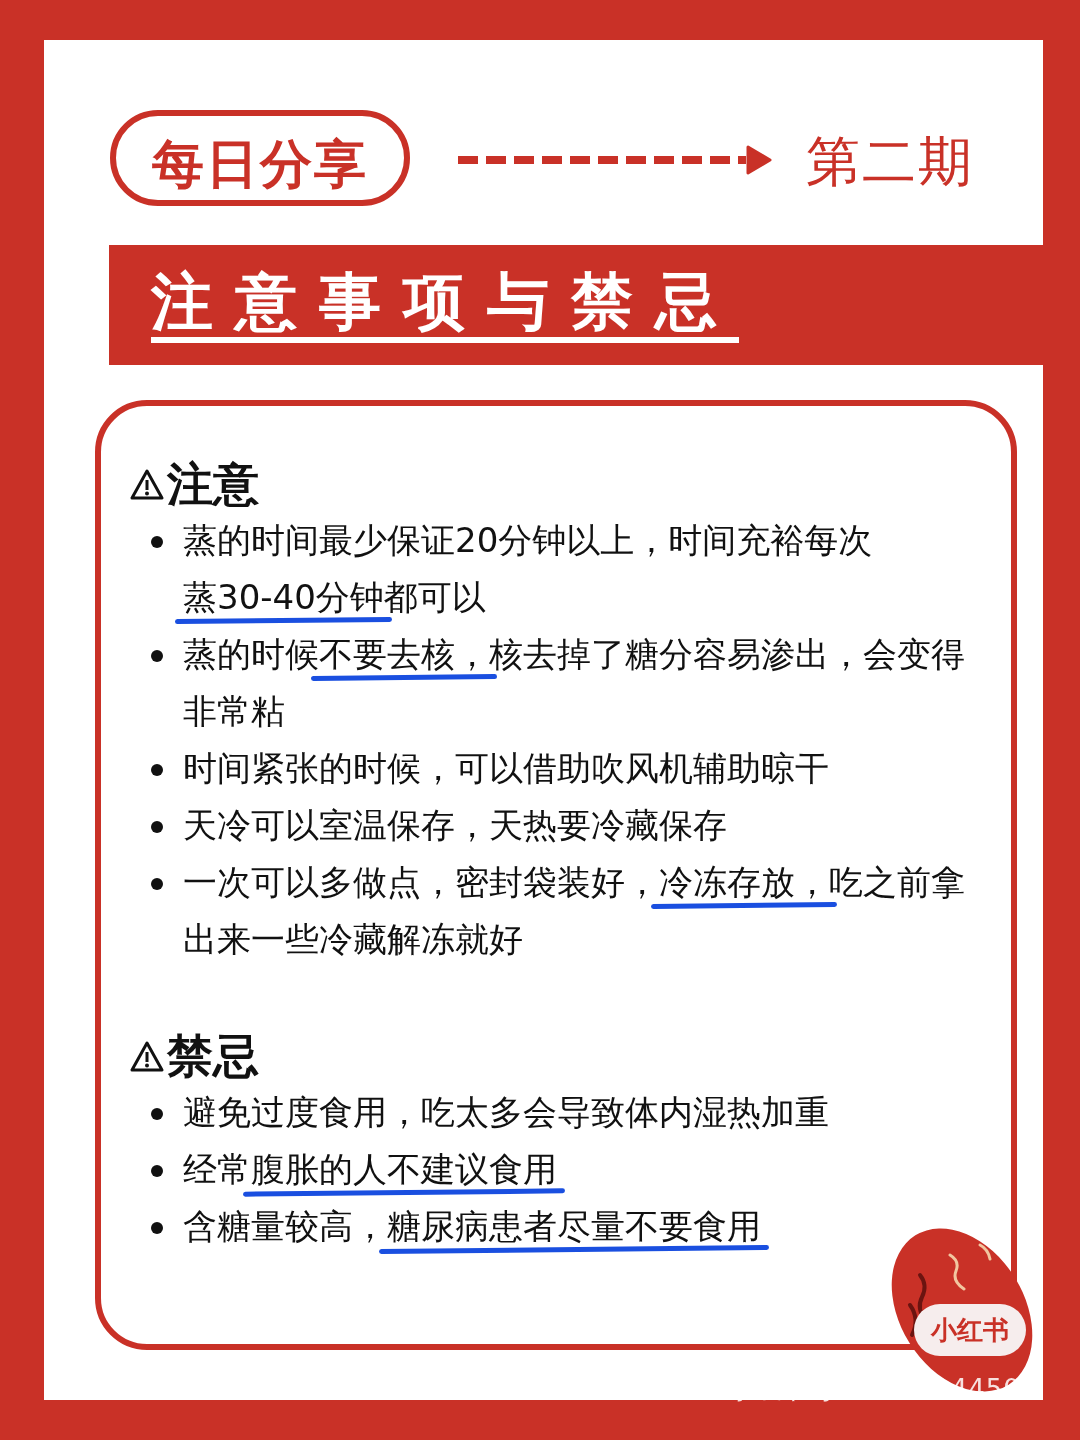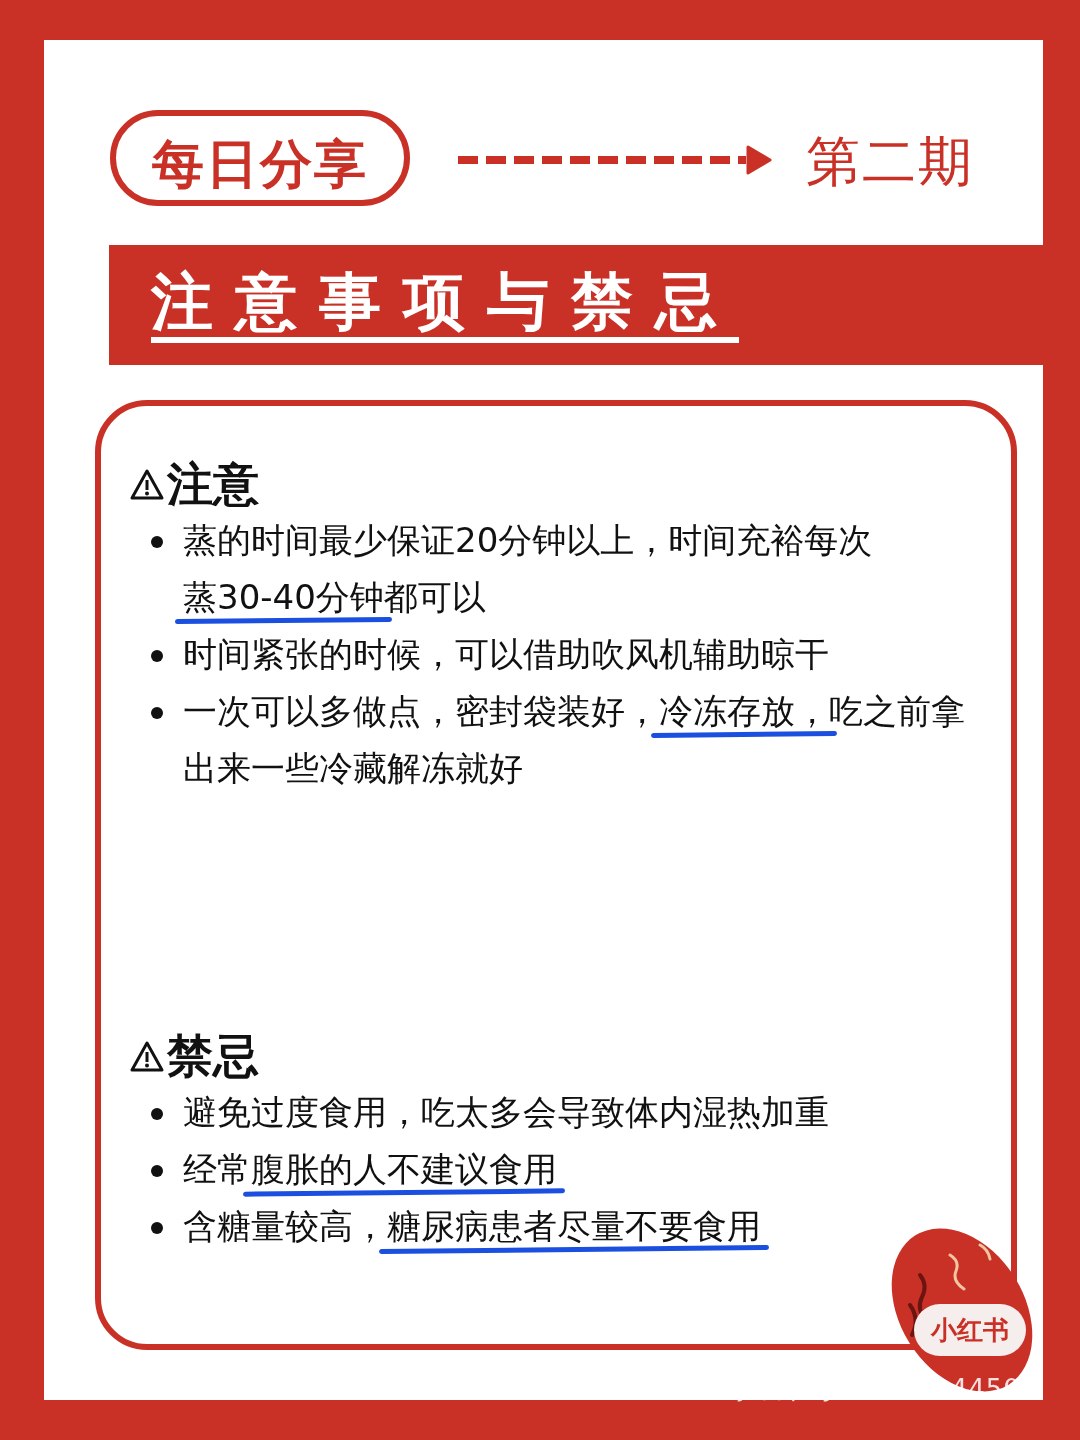--- a/index.html
+++ b/index.html
@@ -46,21 +46,23 @@
   <div class="section-title" style="top:48px;">
     <svg class="warn" viewBox="0 0 36 36">
       <path d="M18 4 L33 31 L3 31 Z" fill="none" stroke="#111" stroke-width="3" stroke-linejoin="round"></path>
       <rect x="16.5" y="13" width="3" height="10" fill="#111"></rect>
       <circle cx="18" cy="26.5" r="2" fill="#111"></circle>
     </svg>
     <span>注意</span>
   </div>
   <ul class="items" style="top:98px;">
     <li><span>蒸的时间最少保证20分钟以上，时间充裕每次</span><span class="u">蒸30-40分钟</span><span>都可以</span></li>
+    <li><span>蒸的时候</span><span class="u">不要去核，</span><span>核去掉了糖分容易渗出，会变得非常粘</span></li>
     <li><span>时间紧张的时候，可以借助吹风机辅助晾干</span></li>
+    <li><span>天冷可以室温保存，天热要冷藏保存</span></li>
     <li><span>一次可以多做点，密封袋装好，</span><span class="u">冷冻存放，</span><span>吃之前拿出来一些冷藏解冻就好</span></li>
   </ul>
 
   <div class="section-title" style="top:620px;">
     <svg class="warn" viewBox="0 0 36 36">
       <path d="M18 4 L33 31 L3 31 Z" fill="none" stroke="#111" stroke-width="3" stroke-linejoin="round"></path>
       <rect x="16.5" y="13" width="3" height="10" fill="#111"></rect>
       <circle cx="18" cy="26.5" r="2" fill="#111"></circle>
     </svg>
     <span>禁忌</span>

